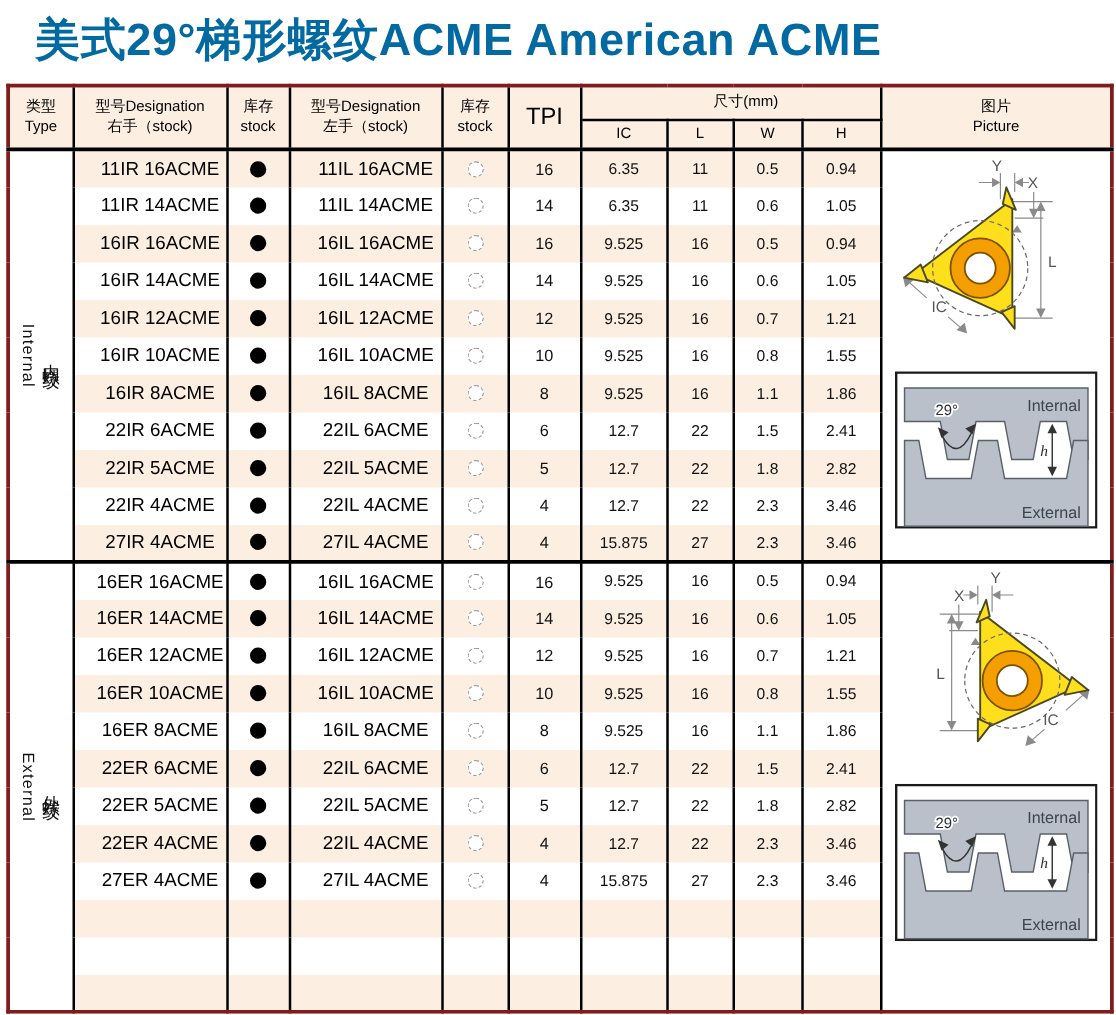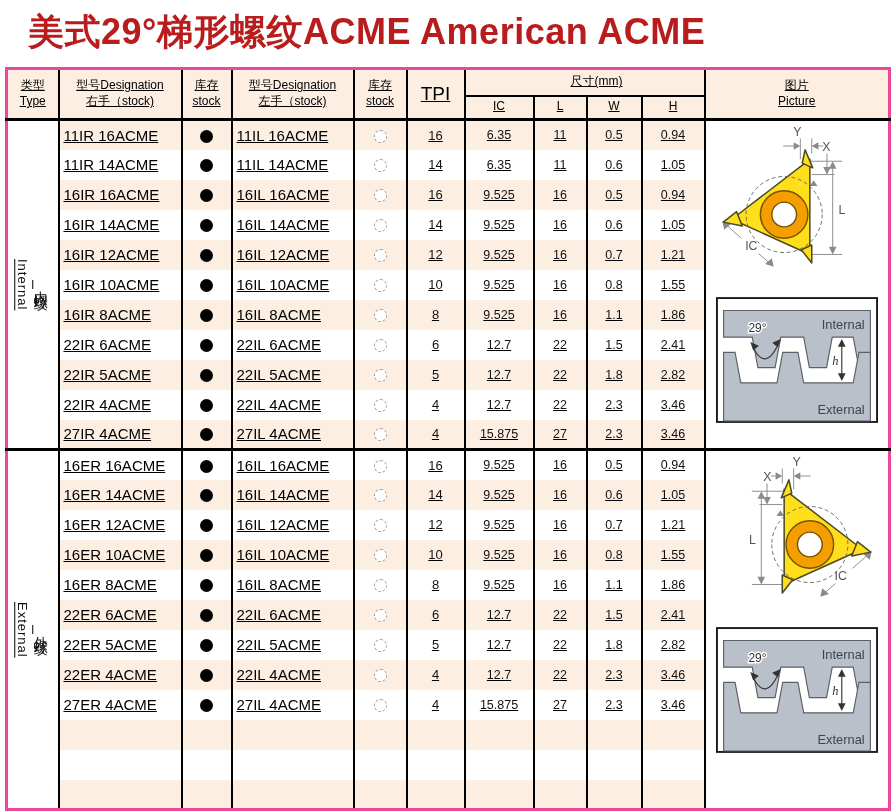--- a/index.html
+++ b/index.html
@@ -1,43 +1,42 @@
 <!DOCTYPE html>
 <html><head>
 <meta charset="utf-8">
 <style>
   html,body { margin:0; padding:0; background:#fff; }
   body { width:893px; font-family:"Liberation Sans", sans-serif; color:#000; }
 
   h1.page-title {
     font-size:36px; font-weight:bold; margin:8px 0 10px 28px;
-    letter-spacing:0.5px; color:#b91c1c;
+    letter-spacing:0.5px; color:#0369a1;
   }
 
   table.catalog {
     border-collapse:collapse; table-layout:fixed;
     width:883px; margin-left:5px;
-    border:3px solid #ec4899;
-    text-decoration:underline;
+    border:3px solid #7f1d1d;
   }
   th, td { border-left:2px solid #000; border-right:2px solid #000; padding:0; overflow:hidden; }
   thead { border-bottom:3px solid #000; }
   thead th { background:#fcefe2; font-weight:normal; font-size:12px; line-height:1.3; text-align:center; vertical-align:middle; }
   thead tr.h1 { height:27px; }
   thead tr.h2 { height:24px; }
   th.th-size { border-bottom:2px solid #000;padding-left:24px; }
   thead .hline { display:block; }
 
   tbody { border-top:3px solid #000; }
   tbody tr { height:30px; }
   .r-peach td { background:#fcefe2; }
   .r-white td { background:#ffffff; }
   td.cell-type, td.cell-pic { background:#ffffff; }
 
-  td.c-des { text-align:left; font-size:15px; padding-left:4px; vertical-align:middle; white-space:nowrap; }
+  td.c-des { text-align:center; font-size:15px; padding-left:16px; vertical-align:middle; white-space:nowrap; }
   td.c-stock { text-align:center; vertical-align:middle; }
   td.c-num { text-align:center; font-size:12.5px; vertical-align:middle; color:#111; }
   td.c-tpi { font-size:13px; }
 
   .dot-f { display:inline-block; width:13px; height:13px; background:#000; border-radius:50%; vertical-align:middle; }
   .dot-e { display:inline-block; width:11px; height:11px; border:1.4px dashed #999; border-radius:50%; background:#fff; vertical-align:middle; }
 
   td.cell-type { vertical-align:middle; }
   .type-wrap { display:flex; flex-direction:row; align-items:center; justify-content:center; gap:2px; }
   .vert-en { writing-mode:vertical-rl; font-size:13px; color:#111; letter-spacing:1px; }

